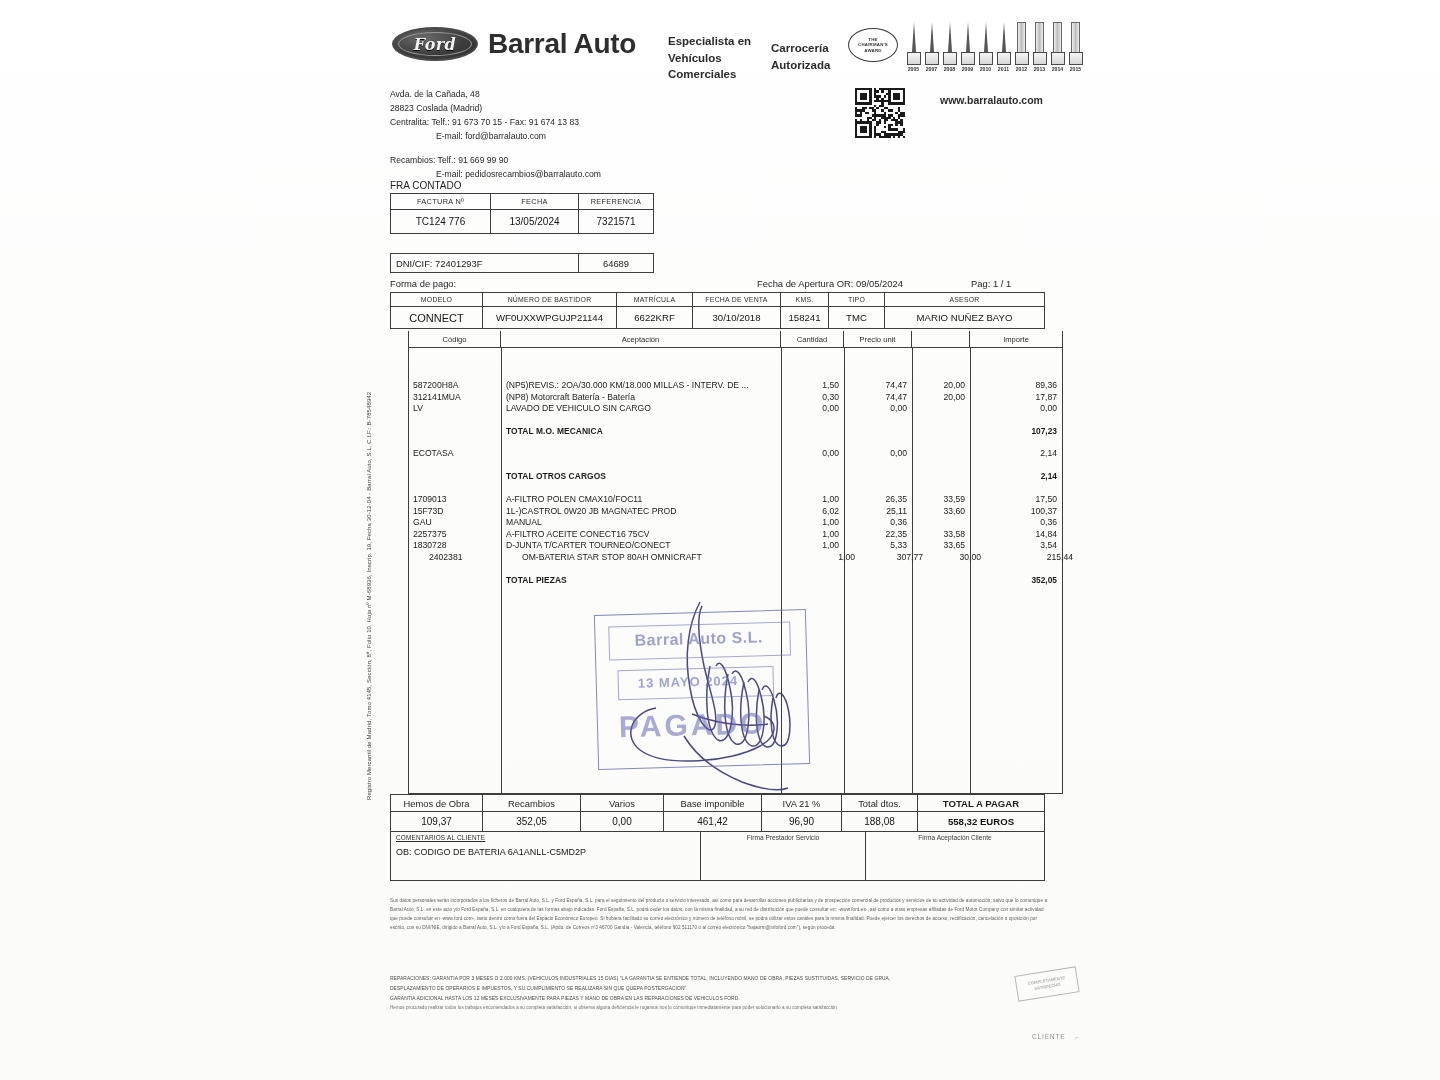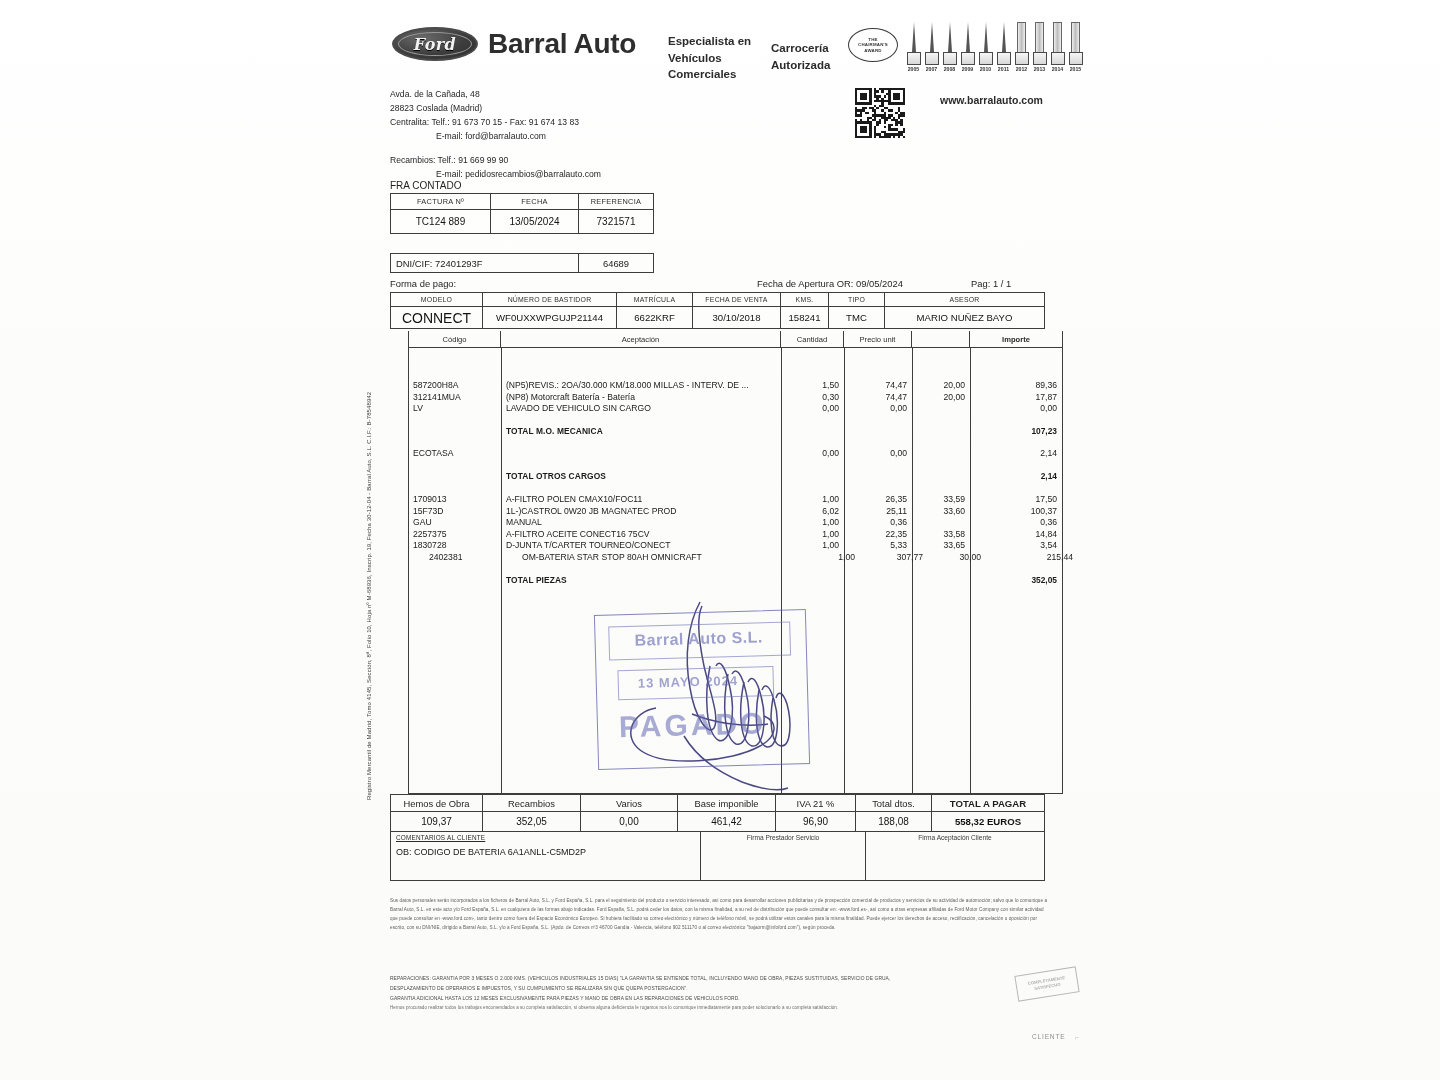--- a/index.html
+++ b/index.html
@@ -126,38 +126,38 @@
 
   .pago { position: absolute; left: 390px; top: 278px; font-size: 9.4px; color: #1f1f1f; }
   .apertura { position: absolute; left: 757px; top: 278px; font-size: 9.4px; color: #1f1f1f; }
   .pagnum { position: absolute; left: 971px; top: 278px; font-size: 9.4px; color: #1f1f1f; }
 
   
   #veh-table { position: absolute; left: 390px; top: 292px; width: 655px; }
   #veh-table td { text-align: center; }
   #veh-table .h { height: 14px; font-size: 6.9px; letter-spacing: .25px; color: #2f2f2f; }
   #veh-table .v { height: 22px; font-size: 9.6px; color: #131313; }
-  #veh-table .vm { font-size: 14px; }
+  #veh-table .vm { font-size: 11px; }
 
   
   #items-wrap {
     position: absolute; left: 408px; top: 331px;
     width: 655px; height: 463px;
     border: 1px solid #3d3d3d; border-top: none;
   }
   #items-head {
     display: flex; height: 17px;
     border-bottom: 1px solid #3d3d3d;
     font-size: 7.6px; color: #2b2b2b;
   }
   #items-head > div {
     display: flex; align-items: center; justify-content: center;
     border-right: 1px solid #3d3d3d; height: 100%;
   }
-  #items-head > div:last-child { border-right: none; font-weight: bold; }
+  #items-head > div:last-child { border-right: none; }
   .col-cod { width: 92px; }
   .col-desc { width: 280px; }
   .col-cant { width: 63px; }
   .col-prec { width: 68px; }
   .col-dto  { width: 58px; }
   .col-imp  { flex: 1; }
 
   .item-body { position: relative; height: 445px; }
   .vline { position: absolute; top: 0; bottom: 0; width: 1px; background: #3d3d3d; }
   .vl1 { left: 92px; }  .vl2 { left: 372px; }
@@ -588,21 +588,21 @@
   <div class="fra-label">FRA CONTADO</div>
 
   <table class="tbl" id="fact-table">
     <tbody>
         <tr>
       <td class="h c0">FACTURA Nº</td>
       <td class="h c1">FECHA</td>
       <td class="h c2">REFERENCIA</td>
     </tr>
     <tr>
-      <td class="v">TC124 889</td>
+      <td class="v">TC124 776</td>
       <td class="v">13/05/2024</td>
       <td class="v">7321571</td>
     </tr>
   </tbody>
     </table>
 
   <table class="tbl" id="dni-table">
     <tbody>
         <tr>
       <td class="dl">DNI/CIF: 72401293F</td>
@@ -781,21 +781,21 @@
     <div class="st-t1">Barral Auto S.L.</div>
     <div class="st-t2">13 MAYO 2024</div>
     <div class="st-t3">PAGADO</div>
   </div>
 
   <table class="tbl" id="tot-table">
     <tbody>
         <tr>
       <td class="h" style="width:92px">Hemos de Obra</td>
       <td class="h" style="width:98px">Recambios</td>
-      <td class="h" style="width:97px">Varios</td>
+      <td class="h" style="width:83px">Varios</td>
       <td class="h" style="width:98px">Base imponible</td>
       <td class="h" style="width:80px">IVA  21 %</td>
       <td class="h" style="width:76px">Total dtos.</td>
       <td class="h b">TOTAL A PAGAR</td>
     </tr>
     <tr>
       <td class="v">109,37</td>
       <td class="v">352,05</td>
       <td class="v">0,00</td>
       <td class="v">461,42</td>

